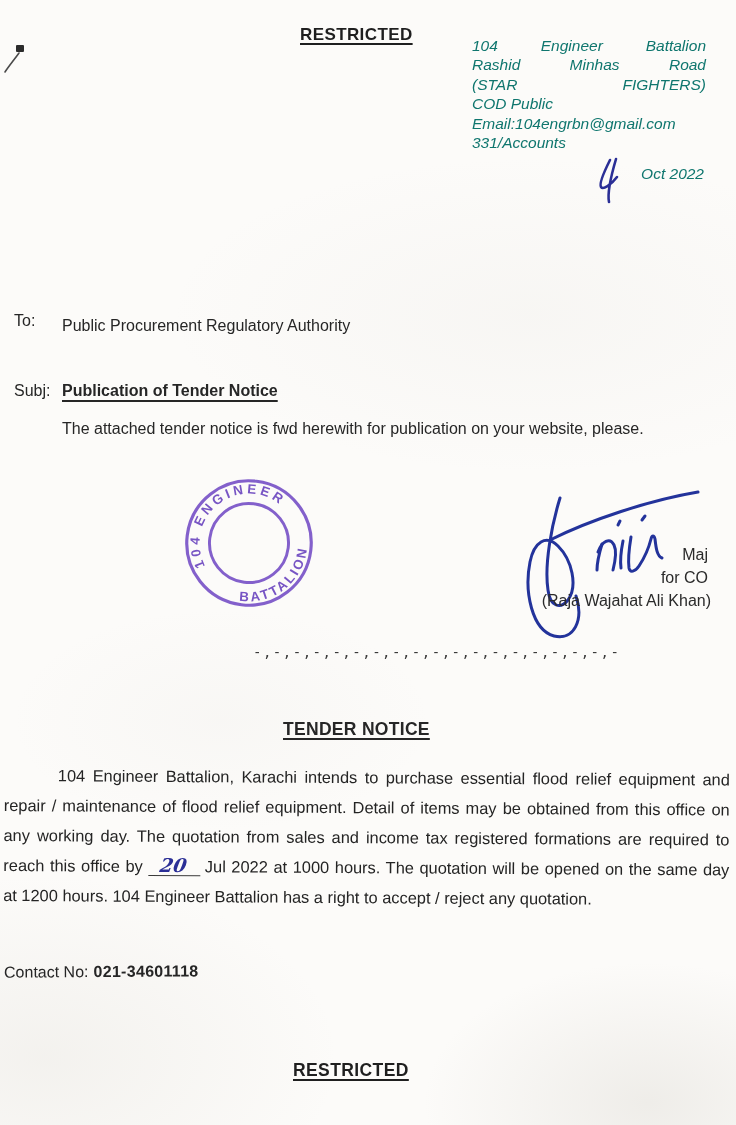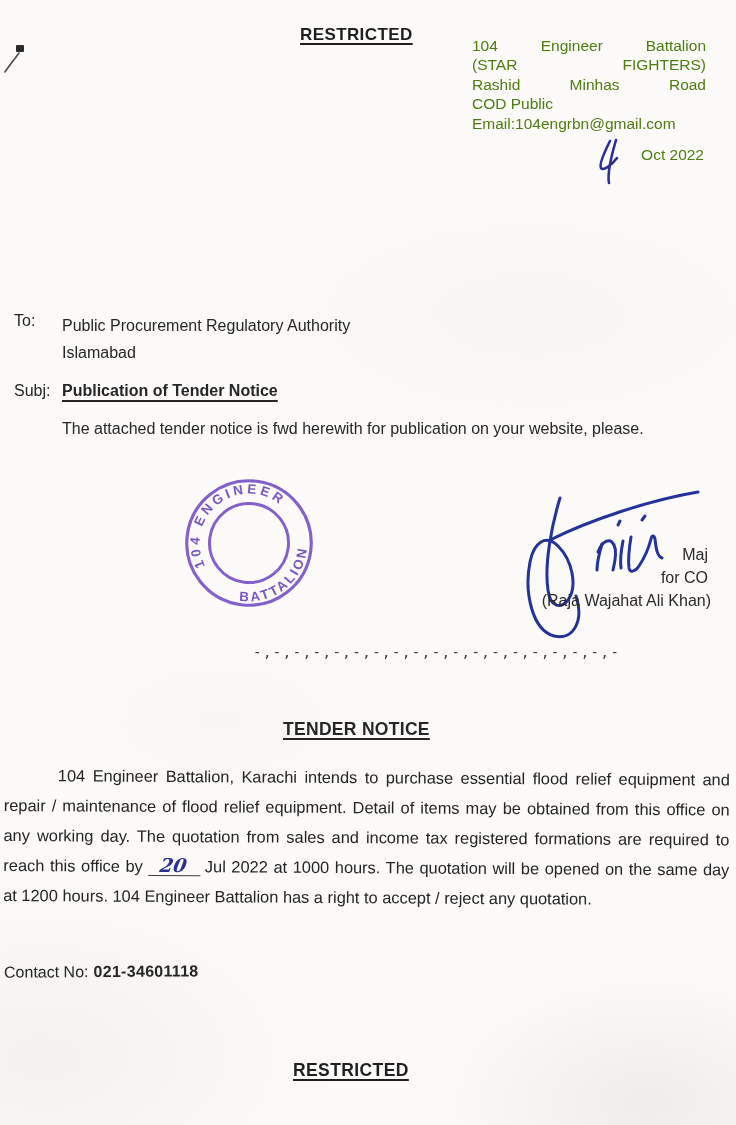--- a/index.html
+++ b/index.html
@@ -15,21 +15,21 @@
       #fcfbf9;
     position:relative;
   }
   .abs{position:absolute;}
   .restricted{
     font-weight:bold;font-size:17px;letter-spacing:.4px;
     text-decoration:underline;text-decoration-thickness:2px;text-underline-offset:3px;
     color:#1f1f1f;
   }
   
-  .letterhead{left:472px;top:36px;width:234px;font-size:15.5px;line-height:19.4px;color:#4d7c0f;}
+  .letterhead{left:472px;top:36px;width:234px;font-size:15.5px;line-height:19.4px;color:#0f766e;font-style:italic;}
   .lh-just{text-align:justify;text-align-last:justify;}
   .date-row{position:relative;height:52px;}
   .date-day-svg{position:absolute;left:122px;top:2px;}
   .date-rest{position:absolute;right:2px;top:12px;font-size:15.5px;}
   
   .label-col{left:14px;width:46px;font-size:16px;}
   .to-body{left:62px;top:312px;width:420px;font-size:16px;line-height:27px;}
   .subject{left:62px;top:382px;font-size:16px;font-weight:bold;
     text-decoration:underline;text-decoration-thickness:1.8px;text-underline-offset:4px;}
   .fwd-line{left:62px;top:420px;width:650px;font-size:16px;}
@@ -64,36 +64,36 @@
 
 <svg class="abs" style="left:2px;top:30px" width="34" height="46">
   <path d="M 3 42 C 7 36 12 30 17 23" stroke="#4a4a4a" stroke-width="1.6" fill="none" stroke-linecap="round"></path>
   <rect x="14" y="15" width="8" height="7" rx="1" fill="#2c2c2c"></rect>
 </svg>
 
 <div class="abs restricted restricted-top">RESTRICTED</div>
 
 <div class="abs letterhead">
   <div class="lh-just">104 Engineer Battalion</div>
+  <div class="lh-just">Rashid Minhas Road</div>
   <div class="lh-just">(STAR FIGHTERS)</div>
-  <div class="lh-just">Rashid Minhas Road</div>
   <div>COD Public</div>
   <div>Email:104engrbn@gmail.com</div>
+  <div>331/Accounts</div>
   <div class="date-row">
     <svg class="date-day-svg" width="34" height="52">
       <path d="M 16 6 C 10 18 5 30 7 33 C 9 36 17 31 23 23 M 22 5 C 17 22 13 38 15 48" stroke="#2b2f96" stroke-width="2.6" fill="none" stroke-linecap="round"></path>
     </svg>
     <span class="date-rest">Oct 2022</span>
   </div>
 </div>
 
 <div class="abs label-col" style="top:312px">To:</div>
 <div class="abs to-body">
   <div>Public Procurement Regulatory Authority</div>
-  <div>Islamabad</div>
 </div>
 
 <div class="abs label-col" style="top:382px">Subj:</div>
 <div class="abs subject">Publication of Tender Notice</div>
 
 <div class="abs fwd-line">The attached tender notice is fwd herewith for publication on your website, please.</div>
 
 <svg class="abs stamp-wrap" viewBox="0 0 160 160">
   <defs>
     <path id="arcTop" d="M 30 80 A 50 50 0 0 1 130 80"></path>

